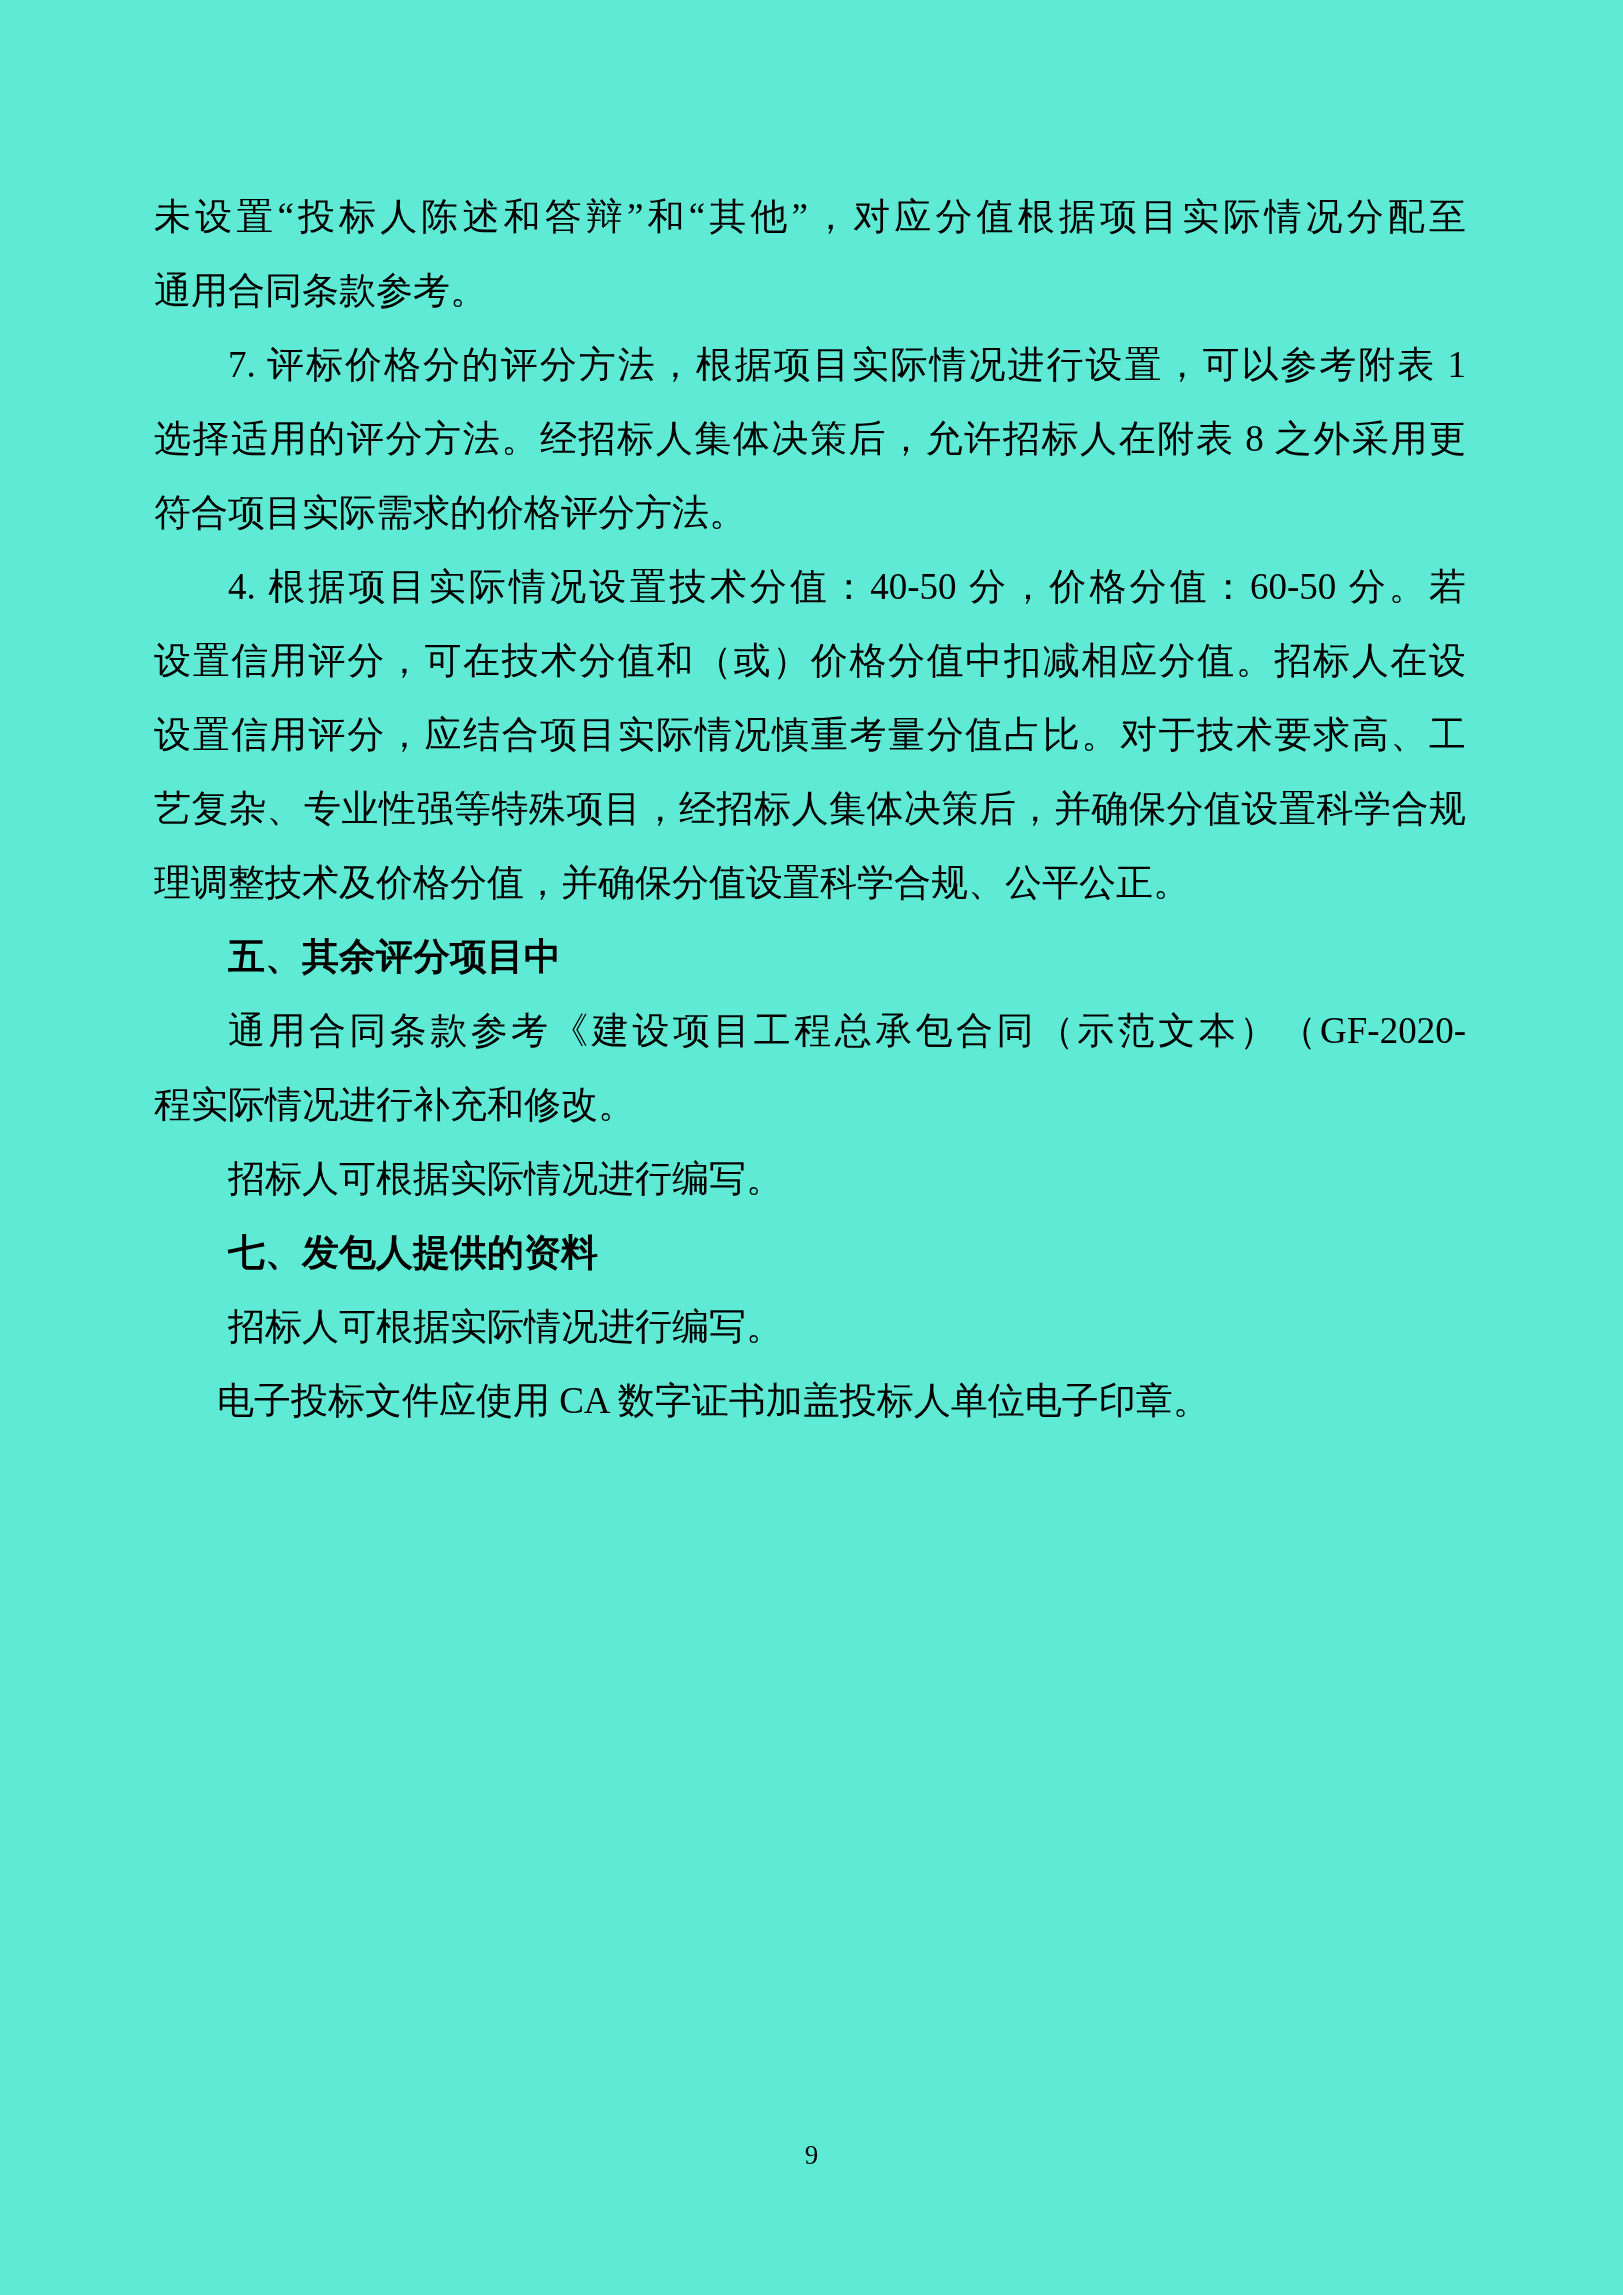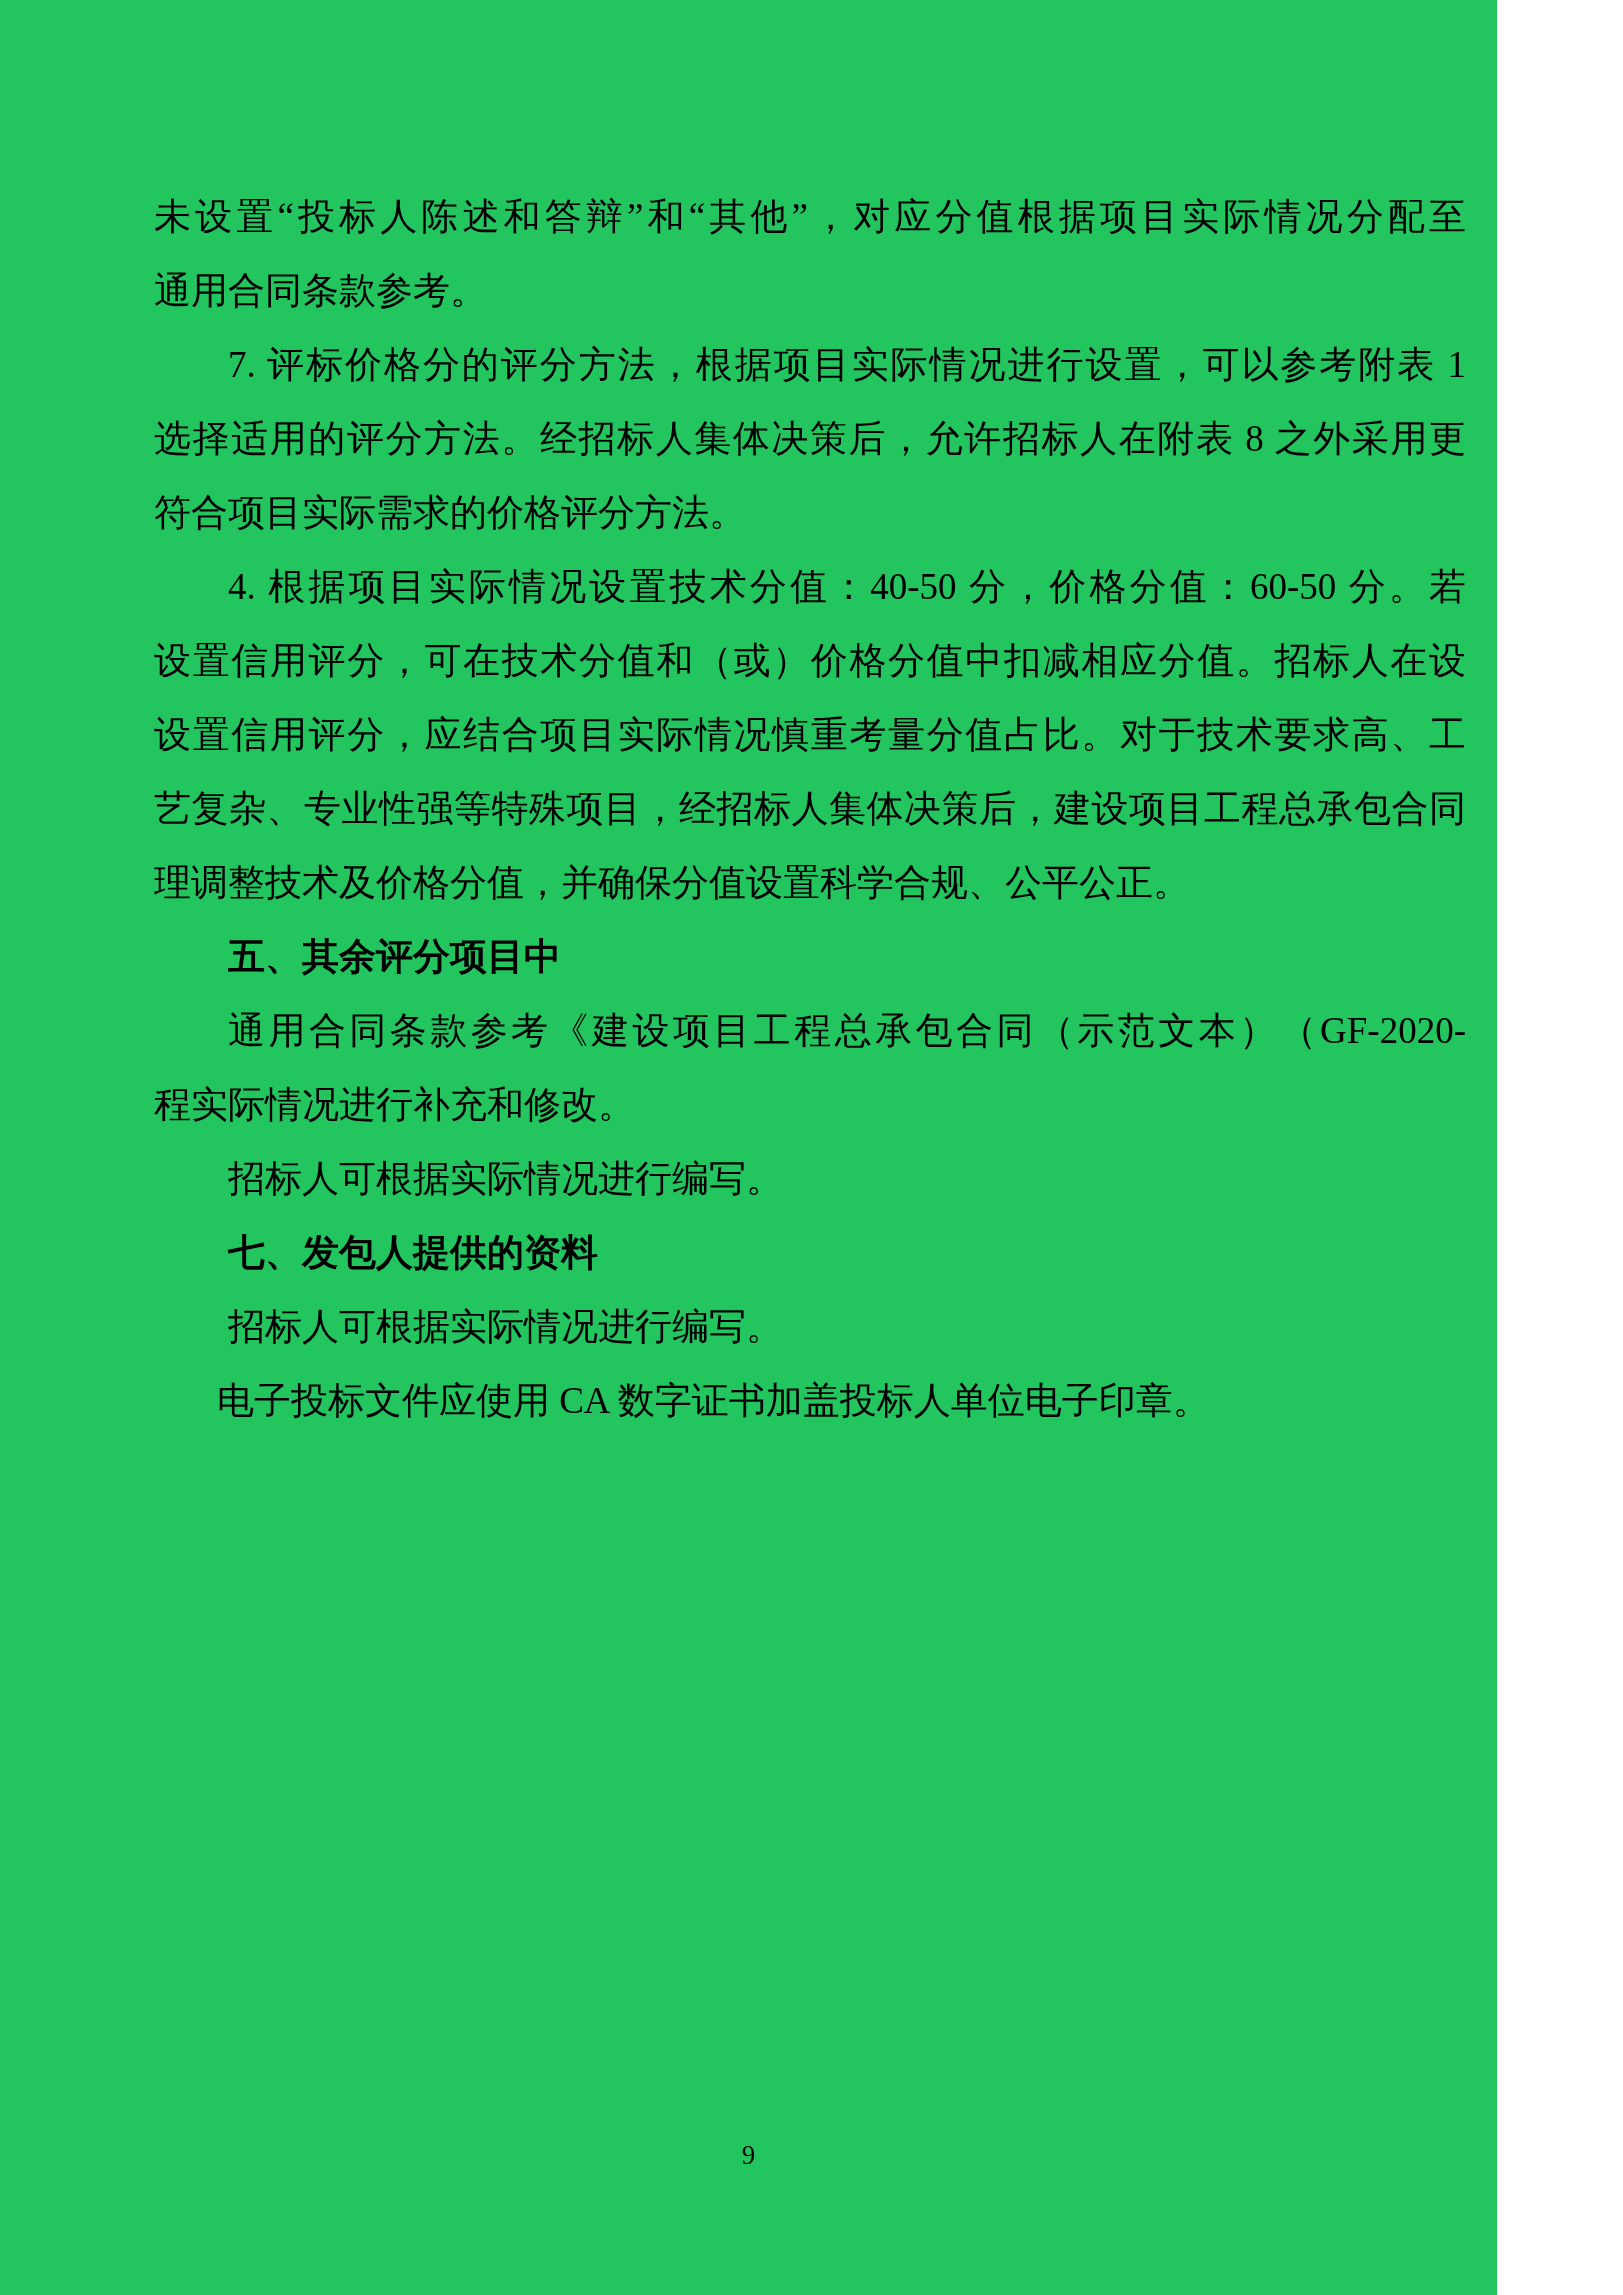--- a/index.html
+++ b/index.html
@@ -2,23 +2,23 @@
 <html style="font-size:11px"><head>
 <meta charset="utf-8">
 <style>
   html, body {
     margin: 0;
     padding: 0;
     background: #ffffff;
   }
   .page {
     position: relative;
-    width: 1497px;
+    width: 1623px;
     height: 2295px;
-    background: #22c55e;
+    background: #5eead4;
     overflow: hidden;
     font-family: "Liberation Serif", "DejaVu Serif", serif;
     color: #000000;
   }
   .text-column {
     position: absolute;
     left: 154px;
     top: 180px;
     width: 1312px;
   }
@@ -55,21 +55,21 @@
 <div class="page">
   <div class="text-column">
       <div class="line body justify">未设置“投标人陈述和答辩”和“其他”，对应分值根据项目实际情况分配至</div>
       <div class="line body">通用合同条款参考。</div>
       <div class="line body justify" style="padding-left: 2em;">7. 评标价格分的评分方法，根据项目实际情况进行设置，可以参考附表 1</div>
       <div class="line body justify">选择适用的评分方法。经招标人集体决策后，允许招标人在附表 8 之外采用更</div>
       <div class="line body">符合项目实际需求的价格评分方法。</div>
       <div class="line body justify" style="padding-left: 2em;">4. 根据项目实际情况设置技术分值：40-50 分，价格分值：60-50 分。若</div>
       <div class="line body justify">设置信用评分，可在技术分值和（或）价格分值中扣减相应分值。招标人在设</div>
       <div class="line body justify">设置信用评分，应结合项目实际情况慎重考量分值占比。对于技术要求高、工</div>
-      <div class="line body justify">艺复杂、专业性强等特殊项目，经招标人集体决策后，建设项目工程总承包合同</div>
+      <div class="line body justify">艺复杂、专业性强等特殊项目，经招标人集体决策后，并确保分值设置科学合规</div>
       <div class="line body">理调整技术及价格分值，并确保分值设置科学合规、公平公正。</div>
       <div class="line heading" style="padding-left: 2em;">五、其余评分项目中</div>
       <div class="line body justify" style="padding-left: 2em;">通用合同条款参考《建设项目工程总承包合同（示范文本）（GF-2020-</div>
       <div class="line body">程实际情况进行补充和修改。</div>
       <div class="line body" style="padding-left: 2em;">招标人可根据实际情况进行编写。</div>
       <div class="line heading" style="padding-left: 2em;">七、发包人提供的资料</div>
       <div class="line body" style="padding-left: 2em;">招标人可根据实际情况进行编写。</div>
       <div class="line body" style="padding-left: 1.7em;">电子投标文件应使用 CA 数字证书加盖投标人单位电子印章。</div>
     </div>
   <div class="page-footer">

